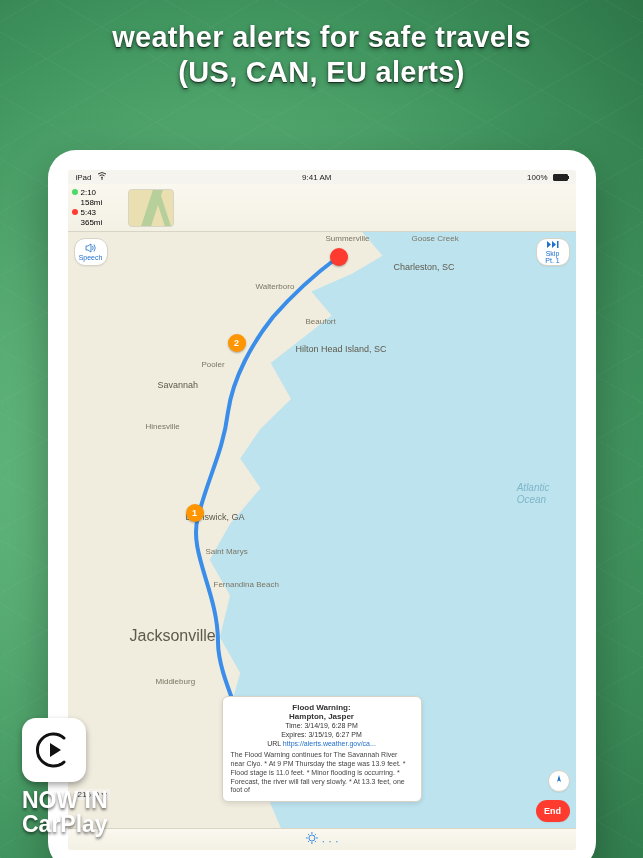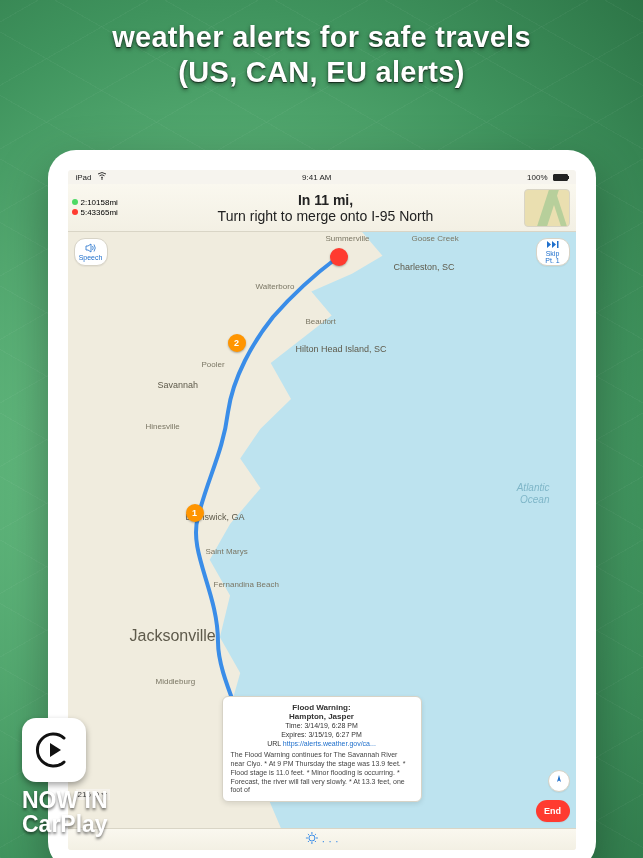--- a/index.html
+++ b/index.html
@@ -47,21 +47,21 @@
     .batt::after{content:"";position:absolute;right:-2px;top:1px;width:1px;height:3px;background:#222;}
     .batt i{display:block;width:100%;height:100%;background:#222;}
     .navbar {
       height: 48px; background: linear-gradient(#faf8ef,#f3f0e4); border-bottom:1px solid #d9d5c6;
       display:flex; align-items:center;
     }
     .etas { width:60px; padding:3px 4px; font-size:8px; line-height:10px; }
     .eta-row { display:flex; }
     .dot{width:6px;height:6px;border-radius:50%;margin-right:3px;margin-top:1px;}
     .dot.g{background:#4cd964;} .dot.r{background:#ff3b30;}
-    .eta-col{display:flex;flex-direction:row;}
+    .eta-col{display:flex;flex-direction:column;}
     .instr { flex:1; text-align:center; color:#222; }
     .instr-t{font-size:14px;font-weight:600;}
     .instr-b{font-size:14px;}
     .mini {
       width:46px;height:38px;margin:4px 6px 4px 0;border:1px solid #d9d5c6;border-radius:4px;
       background: #eadfb0; position:relative; overflow:hidden;
     }
     .mini::before{content:"";position:absolute;top:0;left:18px;width:10px;height:100%;background:#b7cf9b;transform:skewX(-18deg);}
     .mini::after{content:"";position:absolute;top:0;left:30px;width:6px;height:100%;background:#b7cf9b;transform:skewX(18deg);}
     .map {
@@ -89,21 +89,21 @@
       width:200px; background:#fff;border:1px solid #d7d3c6; border-radius:6px;
       padding:6px 8px; font-size:7px; color:#333; text-align:center;
       box-shadow:0 2px 5px rgba(0,0,0,0.1);
     }
     .alert-title{font-weight:700;font-size:8px;margin-bottom:1px;}
     .alert-row{margin-bottom:2px;}
     .alert-url{color:#2070cc;}
     .alert-body{text-align:left;margin-top:4px;line-height:1.25;color:#444;}
     .citylabel{position:absolute;font-size:8px;color:#7a7664;white-space:nowrap;padding-left:48px;}
     .citylabel.b{font-size:9px;color:#5e5a4b;font-weight:500;}
-    .ocean-label{position:absolute;right:26px;top:250px;color:#7fb6c8;font-style:italic;font-size:10px;text-align:right;line-height:1.2;}
+    .ocean-label{position:absolute;right:26px;top:250px;color:#7fb6c8;font-style:italic;font-size:10px;text-align:left;line-height:1.2;}
     .wp{position:absolute;width:18px;height:18px;border-radius:50%;display:flex;align-items:center;justify-content:center;color:#fff;font-size:9px;font-weight:700;box-shadow:0 1px 2px rgba(0,0,0,0.3);}
     .wp1{background:#ff9500;} .wp2{background:#ff9500;} .wpd{background:#ff3b30;}
     .cur{position:absolute;width:14px;height:14px;border-radius:50%;background:#4cd964;border:2px solid #fff;box-shadow:0 0 6px #4cd964;}
     .bottomedge{position:absolute;left:0;right:0;bottom:0;height:22px;background:linear-gradient(#faf8ef,#f3f0e4);border-top:1px solid #d9d5c6;}
     .sb-dist{position:absolute;left:8px;bottom:28px;font-size:8px;color:#444;background:rgba(246,244,238,.8);padding:1px 2px;}
     .sb-arrow{display:inline-block;transform:rotate(-30deg);margin-left:2px;}
     .carplay {
       position:absolute; left:22px; bottom:22px; z-index:3; width:120px;
       text-align:left;
     }
@@ -151,24 +151,20 @@
               <span>158mi</span>
             </span>
         </div>
         <div class="eta-row">
             <span class="dot r"></span>
           <span class="eta-col">
               <span>5:43</span>
               <span>365mi</span>
             </span>
         </div>
-      </div>
-      <div class="instr">
-        <div class="instr-t">In 11 mi,</div>
-        <div class="instr-b">Turn right to merge onto I-95 North</div>
       </div>
       <div class="mini"></div>
     </div>
 
     <div class="map">
       <div class="ocean"></div>
       <div class="land"></div>
 
       <svg class="route" viewBox="0 0 508 580" preserveAspectRatio="none">
         <path d="M190 560 C185 500 150 450 150 410 C150 360 120 320 130 285 C140 245 155 220 160 180 C165 145 185 110 205 85 C225 62 250 40 270 25" stroke="#3a8de8" stroke-width="4" fill="none" stroke-linecap="round"></path>

